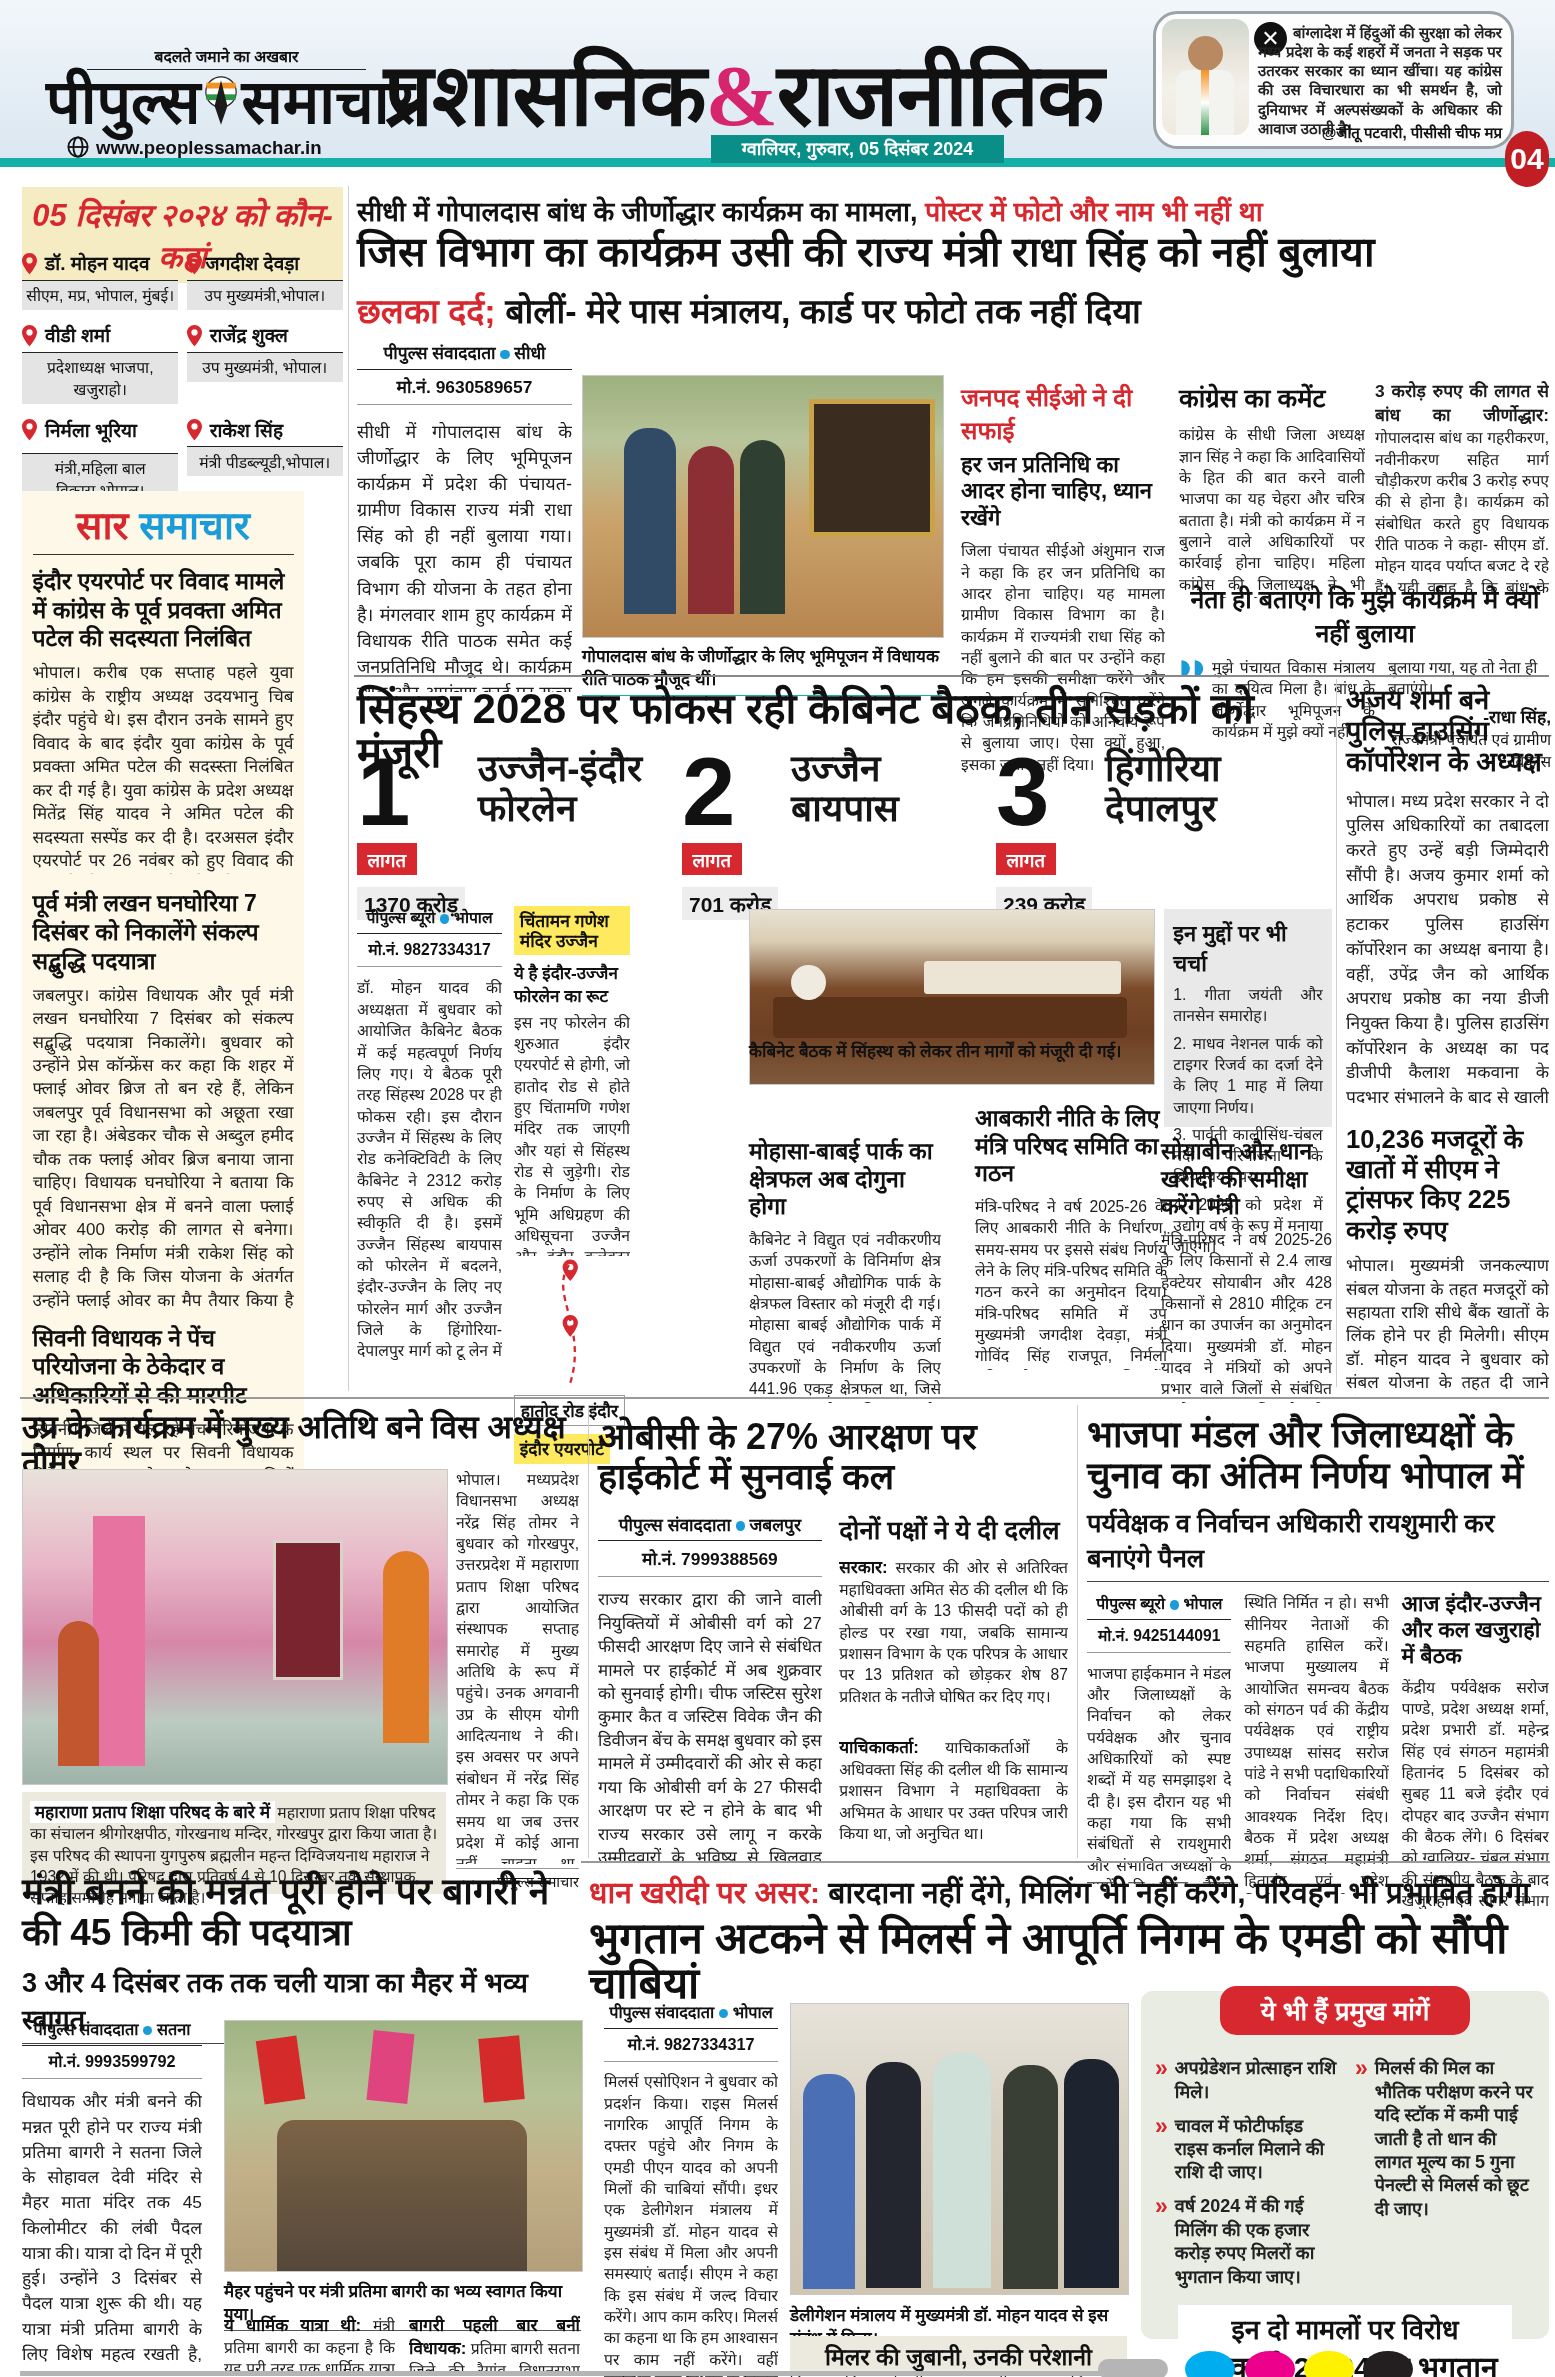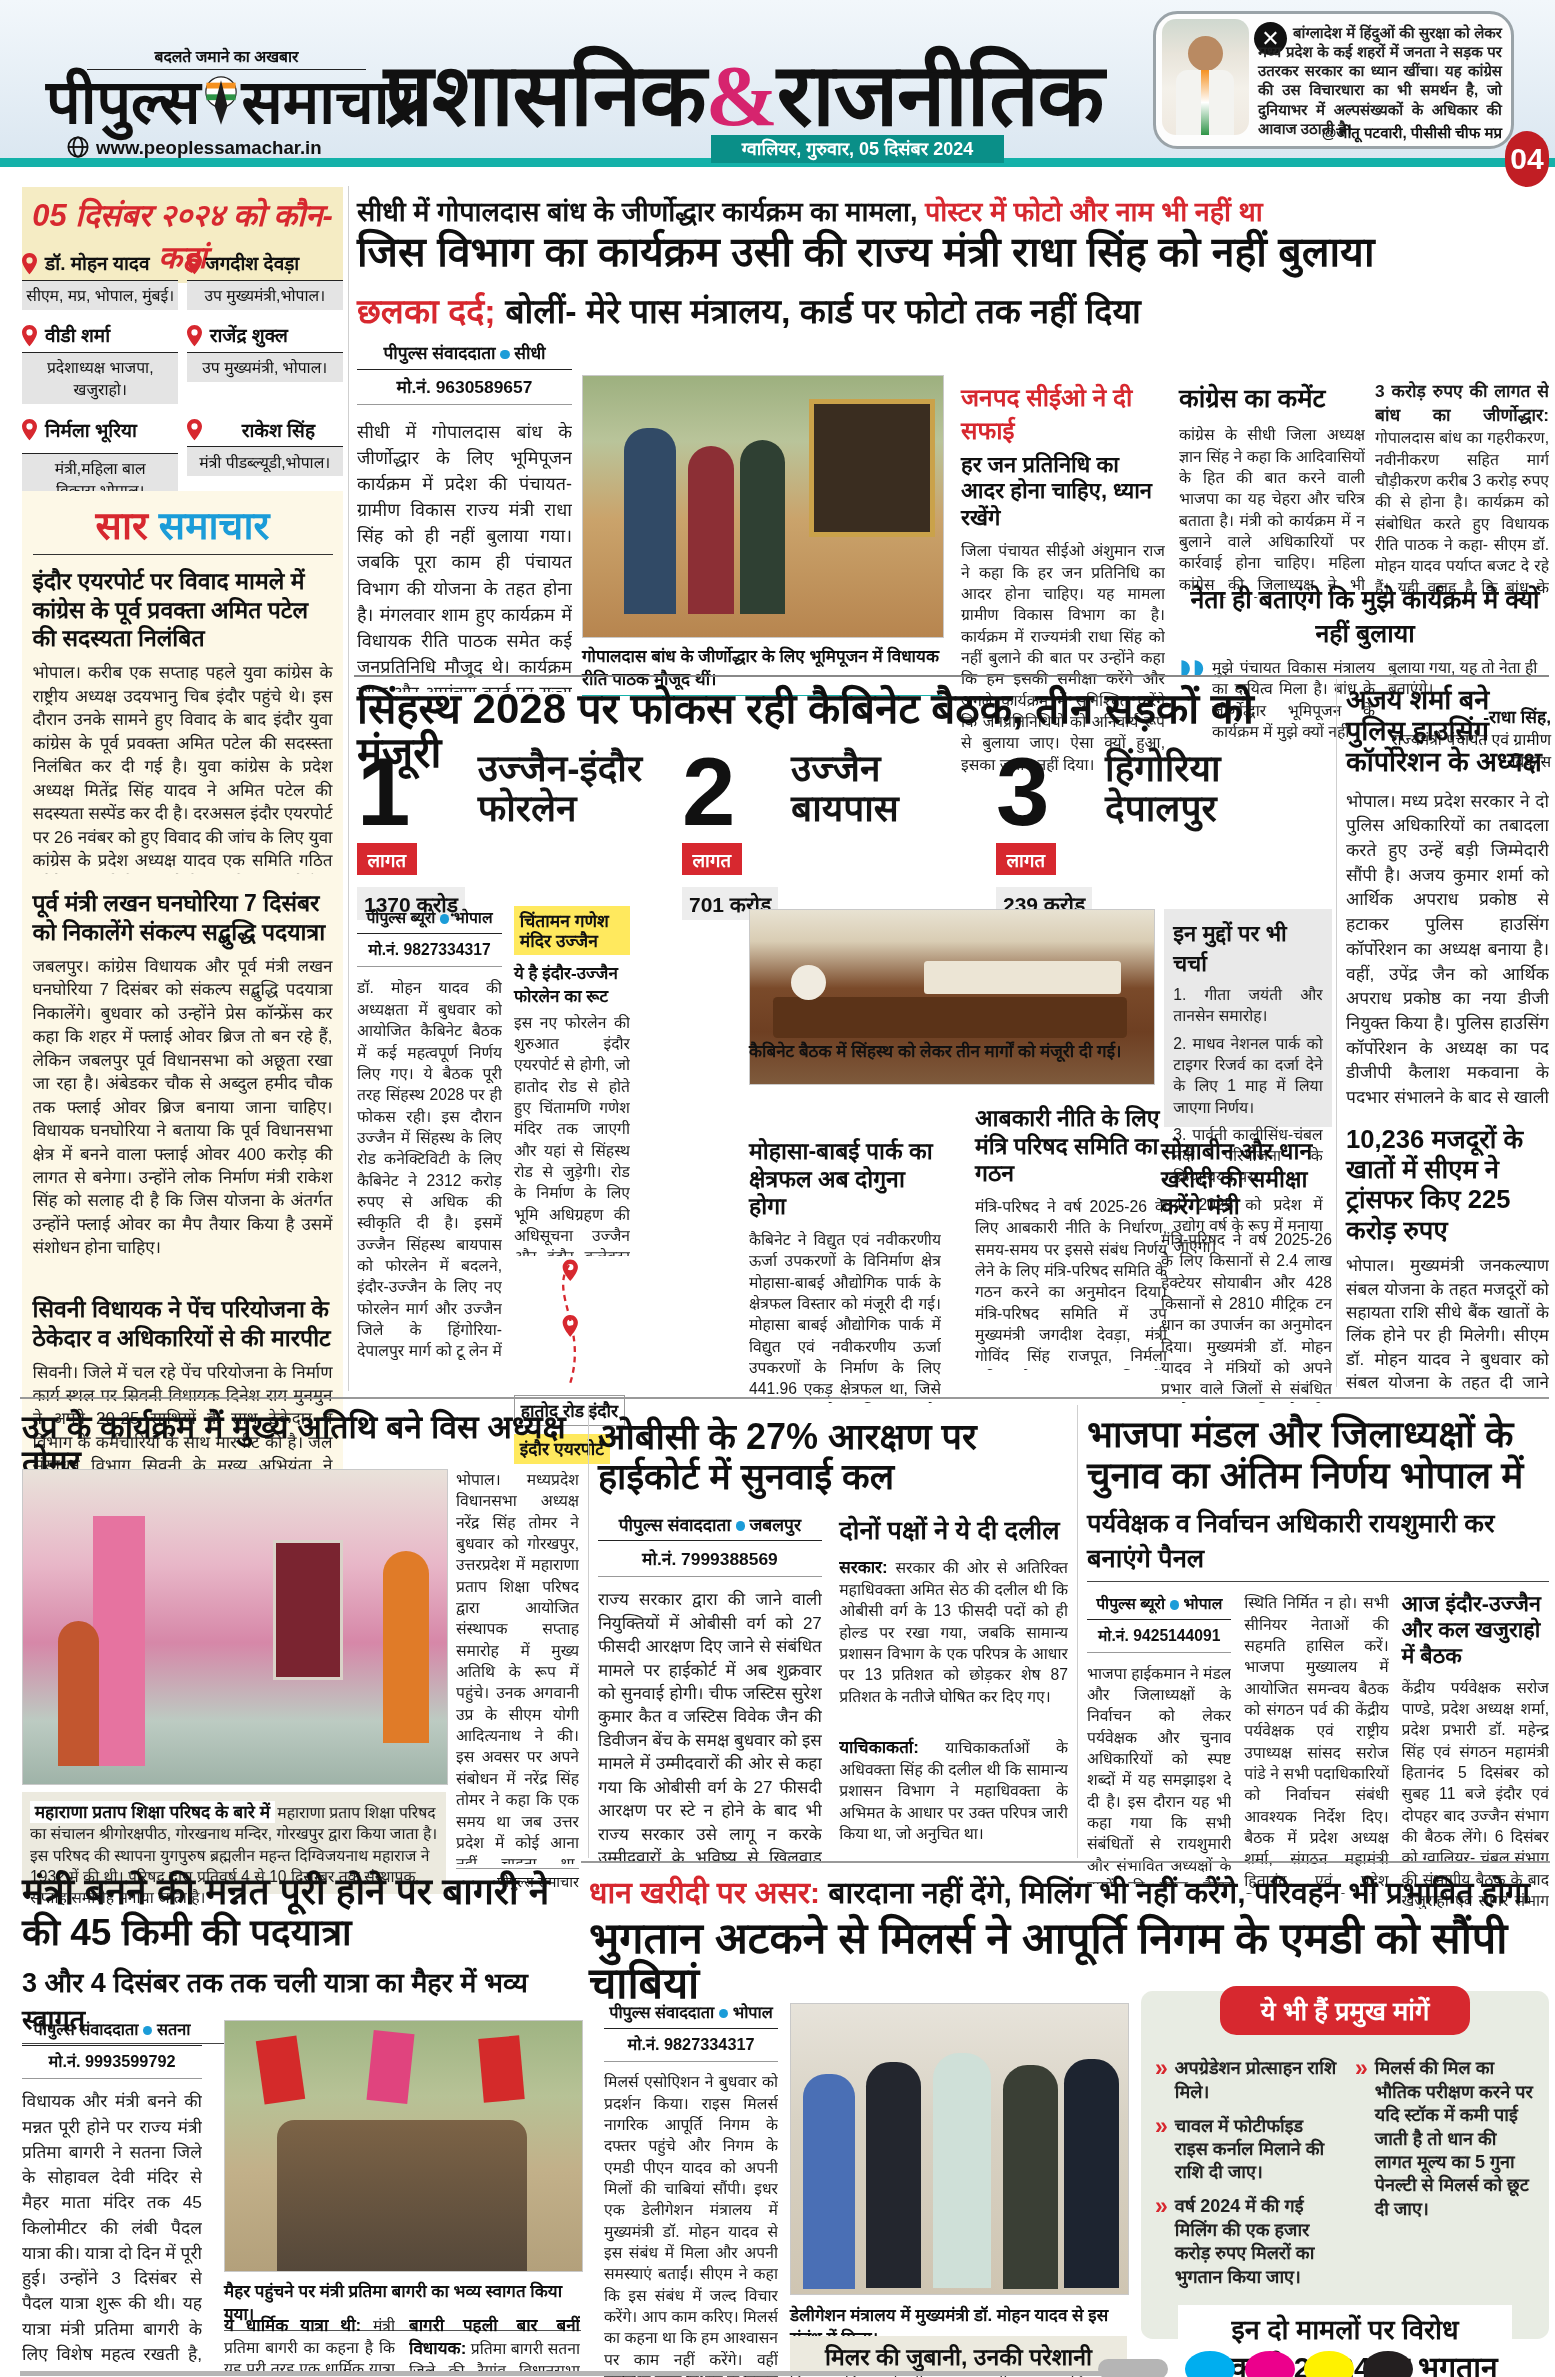--- a/index.html
+++ b/index.html
@@ -125,31 +125,31 @@
     <div>
         <div style="display:flex;align-items:center;">
           <svg width="15" height="23" viewBox="0 0 24 34">
             <use href="#pin" fill="#D7282F"></use>
           </svg>
           <b style="font-size:19px;margin-left:8.1px;">निर्मला भूरिया</b>
         </div>
         <div class="grayband" style="margin-top:10px;border-top:1.7px solid #222;">मंत्री,महिला बाल विकास,भोपाल।</div>
       </div>
     <div>
-        <div style="display:flex;align-items:center;gap:32px;">
+        <div style="display:flex;align-items:center;">
           <svg width="15" height="23" viewBox="0 0 24 34">
             <use href="#pin" fill="#D7282F"></use>
           </svg>
           <b style="font-size:19px;margin-left:8.1px;">राकेश सिंह</b>
         </div>
         <div class="grayband" style="margin-top:3.5px;border-top:1.7px solid #222;">मंत्री पीडब्ल्यूडी,भोपाल।</div>
       </div>
   </div>
 
-  <div class="abs" style="left:22px;top:491px;width:321px;background:#fdf8e7;padding-bottom:11.6px;">
+  <div class="abs" style="left:22px;top:491px;width:282px;background:#fdf8e7;padding-bottom:11.6px;">
     <div style="text-align:center;font-size:39px;font-weight:bold;padding-top:5.8px;">
       <span class="red">सार</span> <span style="color:#1B9CD8;">समाचार</span>
     </div>
     <div style="border-bottom:1.7px solid #333;margin:4.6px 10.5px 11.6px 10.5px;"></div>
     <div style="padding:0 10.5px;">
       <div class="hl" style="font-size:23px;line-height:1.25;">इंदौर एयरपोर्ट पर विवाद मामले में कांग्रेस के पूर्व प्रवक्ता अमित पटेल की सदस्यता निलंबित</div>
       <div class="bt jt clip" style="margin-top:8.1px;height:213px;">भोपाल। करीब एक सप्ताह पहले युवा कांग्रेस के राष्ट्रीय अध्यक्ष उदयभानु चिब इंदौर पहुंचे थे। इस दौरान उनके सामने हुए विवाद के बाद इंदौर युवा कांग्रेस के पूर्व प्रवक्ता अमित पटेल की सदस्स्ता निलंबित कर दी गई है। युवा कांग्रेस के प्रदेश अध्यक्ष मितेंद्र सिंह यादव ने अमित पटेल की सदस्यता सस्पेंड कर दी है। दरअसल इंदौर एयरपोर्ट पर 26 नवंबर को हुए विवाद की जांच के लिए युवा कांग्रेस के प्रदेश अध्यक्ष यादव एक समिति गठित करेंगे। यह समिति इस पूरे विवाद की जांच करेगी।</div>
       <div class="hl" style="font-size:23px;line-height:1.25;margin-top:15px;">पूर्व मंत्री लखन घनघोरिया 7 दिसंबर को निकालेंगे संकल्प सद्बुद्धि पदयात्रा</div>
       <div class="bt jt clip" style="margin-top:8.1px;height:325px;">जबलपुर। कांग्रेस विधायक और पूर्व मंत्री लखन घनघोरिया 7 दिसंबर को संकल्प सद्बुद्धि पदयात्रा निकालेंगे। बुधवार को उन्होंने प्रेस कॉन्फ्रेंस कर कहा कि शहर में फ्लाई ओवर ब्रिज तो बन रहे हैं, लेकिन जबलपुर पूर्व विधानसभा को अछूता रखा जा रहा है। अंबेडकर चौक से अब्दुल हमीद चौक तक फ्लाई ओवर ब्रिज बनाया जाना चाहिए। विधायक घनघोरिया ने बताया कि पूर्व विधानसभा क्षेत्र में बनने वाला फ्लाई ओवर 400 करोड़ की लागत से बनेगा। उन्होंने लोक निर्माण मंत्री राकेश सिंह को सलाह दी है कि जिस योजना के अंतर्गत उन्होंने फ्लाई ओवर का मैप तैयार किया है उसमें संशोधन होना चाहिए।</div>
       <div class="hl" style="font-size:23px;line-height:1.25;margin-top:15px;">सिवनी विधायक ने पेंच परियोजना के ठेकेदार व अधिकारियों से की मारपीट</div>

